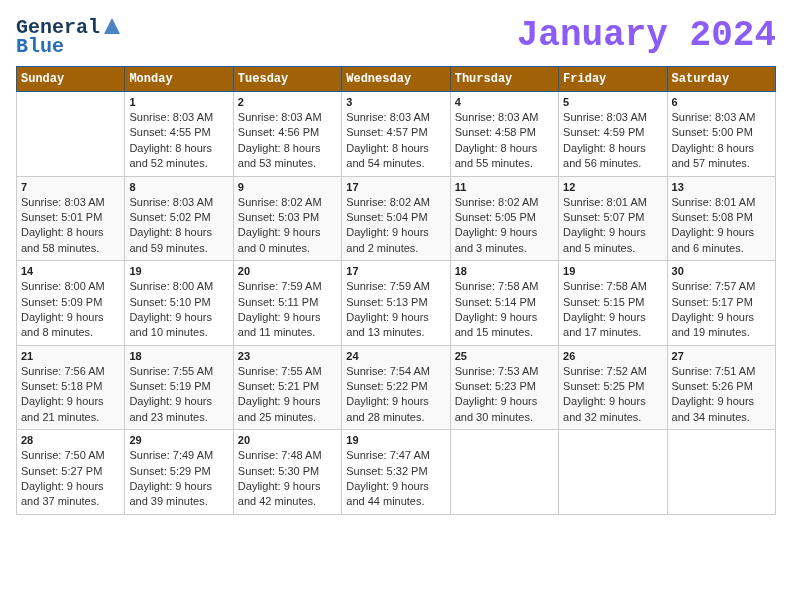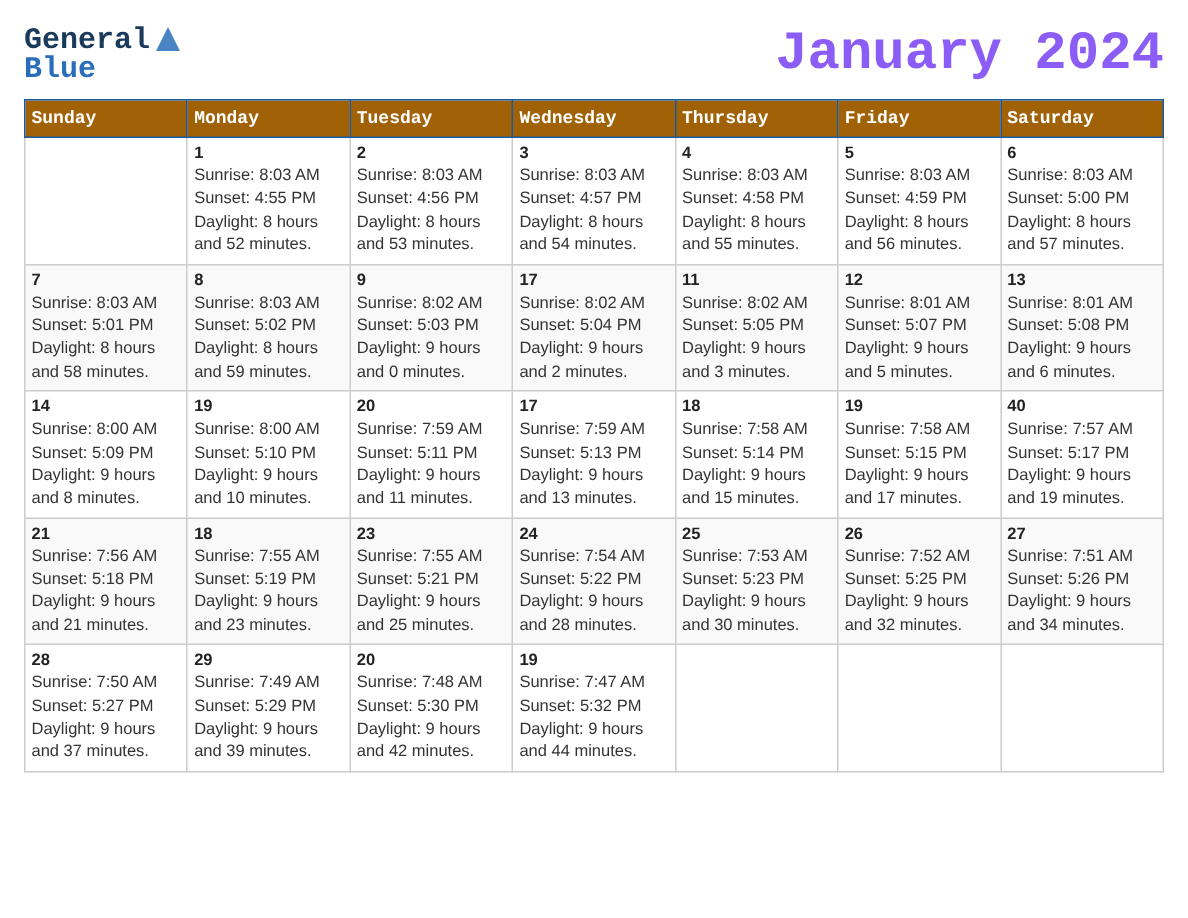--- a/index.html
+++ b/index.html
@@ -191,21 +191,21 @@
           </td>
           <td>
             <span class="day-number">18</span>
             <div class="day-info">Sunrise: 7:58 AM<br>Sunset: 5:14 PM<br>Daylight: 9 hours<br>and 15 minutes.</div>
           </td>
           <td>
             <span class="day-number">19</span>
             <div class="day-info">Sunrise: 7:58 AM<br>Sunset: 5:15 PM<br>Daylight: 9 hours<br>and 17 minutes.</div>
           </td>
           <td>
-            <span class="day-number">40</span>
+            <span class="day-number">30</span>
             <div class="day-info">Sunrise: 7:57 AM<br>Sunset: 5:17 PM<br>Daylight: 9 hours<br>and 19 minutes.</div>
           </td>
         </tr>
         <tr>
           <td>
             <span class="day-number">21</span>
             <div class="day-info">Sunrise: 7:56 AM<br>Sunset: 5:18 PM<br>Daylight: 9 hours<br>and 21 minutes.</div>
           </td>
           <td>
             <span class="day-number">18</span>

